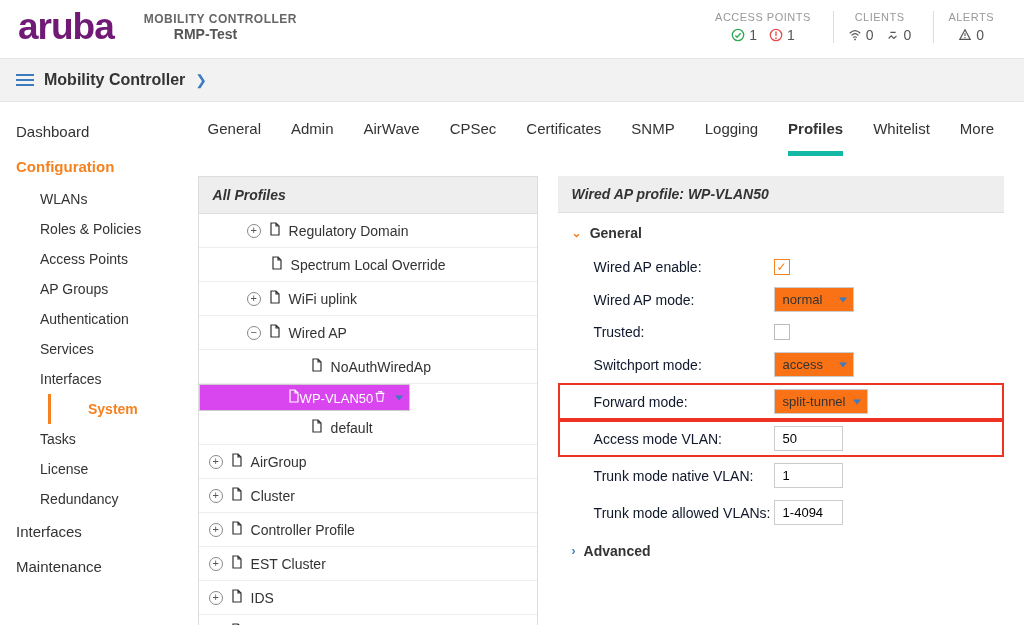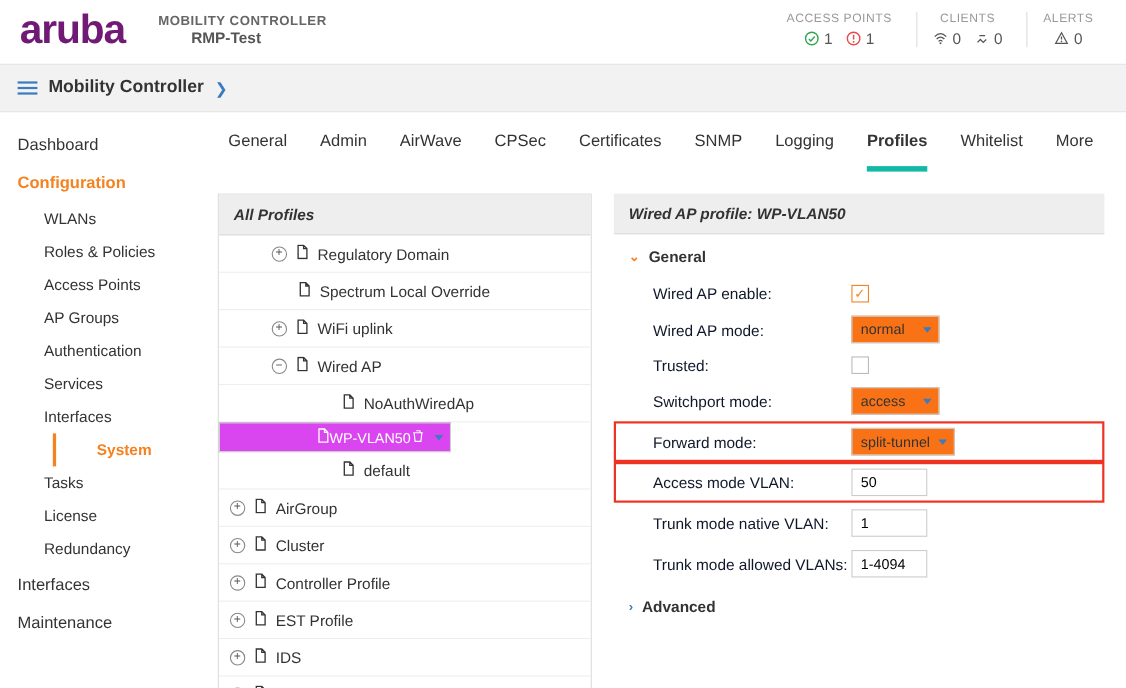--- a/index.html
+++ b/index.html
@@ -239,21 +239,21 @@
               <span class="plus">+</span>
               <span><svg class="doc-ic" viewBox="0 0 12 14">
                   <path d="M2 1h5l3 3v9H2z M7 1v3h3" fill="none" stroke="currentColor" stroke-width="1.2"></path>
                 </svg></span>
               <span>Controller Profile</span>
             </div><div class="tree-row d0">
               <span class="plus">+</span>
               <span><svg class="doc-ic" viewBox="0 0 12 14">
                   <path d="M2 1h5l3 3v9H2z M7 1v3h3" fill="none" stroke="currentColor" stroke-width="1.2"></path>
                 </svg></span>
-              <span>EST Profile</span>
+              <span>EST Cluster</span>
             </div><div class="tree-row d0">
               <span class="plus">+</span>
               <span><svg class="doc-ic" viewBox="0 0 12 14">
                   <path d="M2 1h5l3 3v9H2z M7 1v3h3" fill="none" stroke="currentColor" stroke-width="1.2"></path>
                 </svg></span>
               <span>IDS</span>
             </div><div class="tree-row d0">
               <span class="plus">+</span>
               <span><svg class="doc-ic" viewBox="0 0 12 14">
                   <path d="M2 1h5l3 3v9H2z M7 1v3h3" fill="none" stroke="currentColor" stroke-width="1.2"></path>

